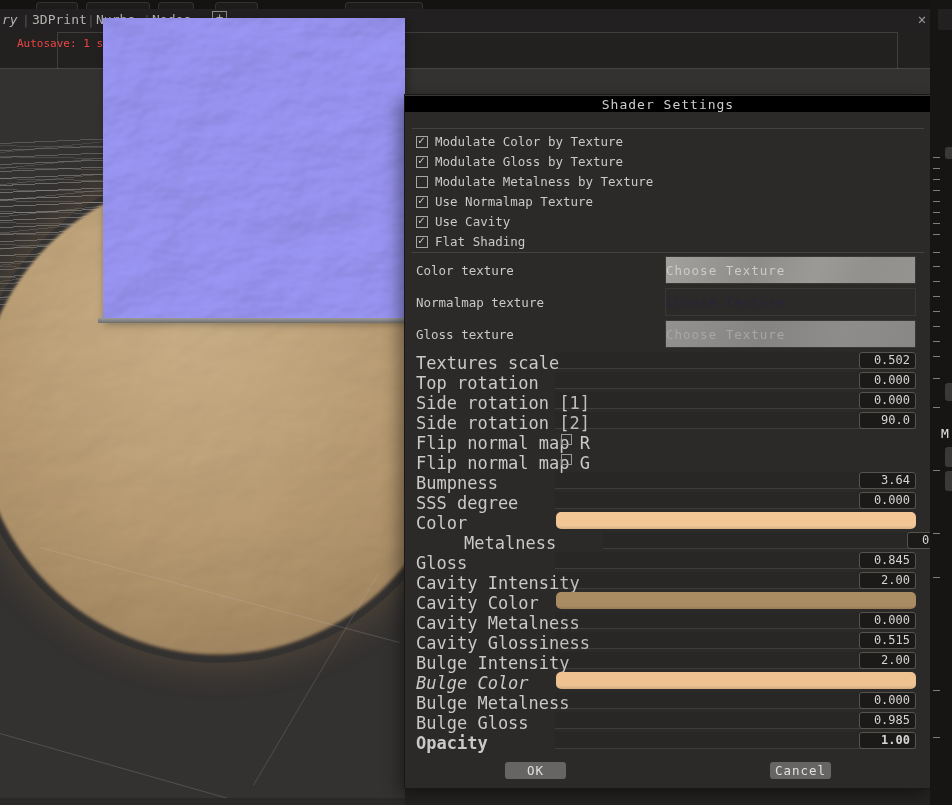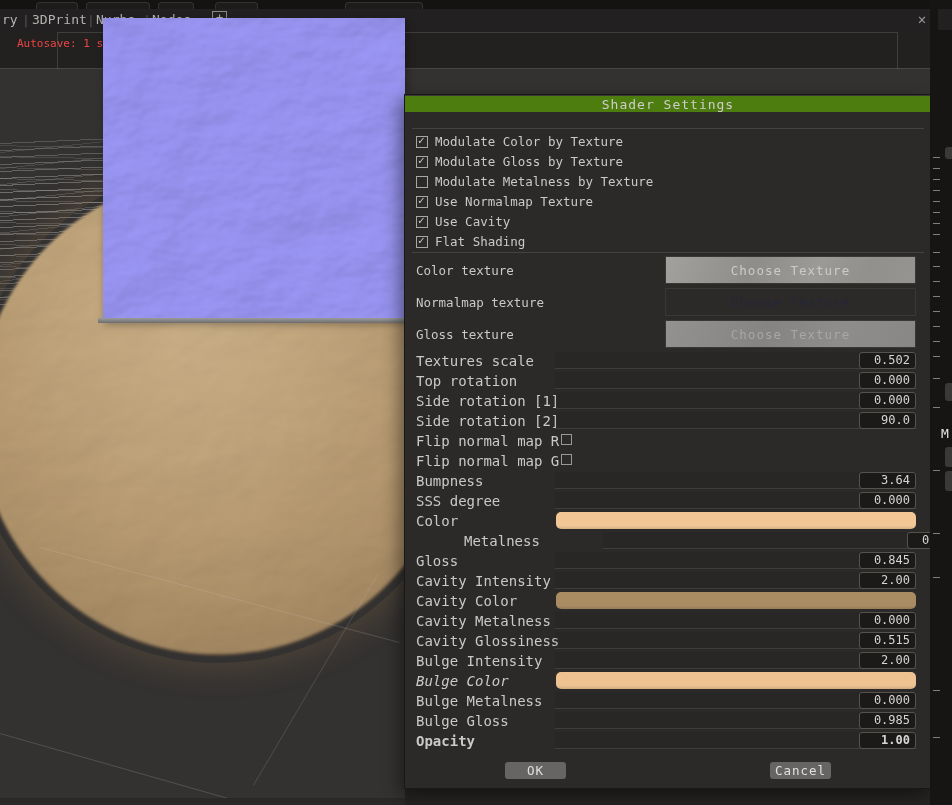--- a/index.html
+++ b/index.html
@@ -56,43 +56,43 @@
   
   #texpanel { left:103px; top:18px; width:302px; height:303px; background:#8e8af0; overflow:hidden;
     box-shadow:2px 3px 8px rgba(0,0,0,0.35); }
   #texpanel svg { position:absolute; left:0; top:0; opacity:0.55; }
   #texshadow { left:98px; top:318px; width:307px; height:5px;
     background:linear-gradient(#9c9c9c, #6d6d6d); }
 
   
   #dialog { left:405px; top:95px; width:526px; height:693px; background:#2b2a28;
     box-shadow:0 0 0 1px #191817, -5px 6px 16px rgba(0,0,0,0.45); }
-  #dlg-titlebar { position:absolute; left:0; top:0; width:526px; height:17px; background:#4d7c0f;
+  #dlg-titlebar { position:absolute; left:0; top:0; width:526px; height:17px; background:#000000;
     border-top:1px solid #3a3836; }
   #dlg-title { position:absolute; width:526px; top:1px; text-align:center; color:#cfcdcb;
     font-size:13px; letter-spacing:1px; }
   .dlg-sep { position:absolute; left:7px; width:512px; height:1px; background:#454340; }
   .chk-row { position:absolute; left:11px; height:20px; }
   .chk-box { position:absolute; left:0; top:3px; width:12px; height:12px;
     border:1px solid #a9a7a5; background:transparent; }
   .chk-mark { position:absolute; left:1px; top:-3px; font-size:11px; color:#d2d0ce; }
   .chk-label { position:absolute; left:19px; top:1px; color:#cbc9c7; font-size:12.5px; white-space:nowrap; }
 
   .texrow-label { position:absolute; left:11px; color:#cbc9c7; font-size:12.5px; white-space:nowrap; }
   .texbtn { position:absolute; left:260px; width:251px; height:28px; border:1px solid #3a3836;
-    text-align:center; font-size:12.5px; line-height:27px; letter-spacing:1px; cursor:pointer; }
+    text-align:left; font-size:12.5px; line-height:27px; letter-spacing:1px; cursor:pointer; }
   .texbtn.gray { background:linear-gradient(115deg,#a3a19e, #8f8d8a 35%, #9c9a97 60%, #92908d 80%, #969491);
     color:#cdcbc8; }
   .texbtn.purple { background:linear-gradient(115deg,#9a96ee, #8а86e0 40%, #928ee6 70%, #8c88e2);
     color:#26263a; }
   .texbtn.darkgray { background:linear-gradient(115deg,#949290, #868482 40%, #8f8d8b 70%, #898785);
     color:#a9a7a4; }
 
   .param-row { position:absolute; left:0; width:526px; height:20px; }
-  .param-label { position:absolute; left:11px; top:2px; color:#cbc9c7; font-size:14px; white-space:nowrap; }
+  .param-label { position:absolute; left:11px; top:2px; color:#cbc9c7; font-size:17px; white-space:nowrap; }
   .param-track { position:absolute; left:150px; top:1px; width:361px; height:17px;
     background:rgba(0,0,0,0.05); border-bottom:1px solid rgba(170,168,164,0.18); }
   .param-value { position:absolute; left:454px; top:1px; width:57px; height:17px;
     background:#1b1a19; border:1px solid #56534f; border-radius:3px; color:#d8d6d4;
     font-size:12px; line-height:15px; text-align:right; padding-right:5px; }
   .param-swatch { position:absolute; left:151px; top:1px; width:360px; height:17px; border-radius:5px; }
   .param-chk { position:absolute; left:156px; top:3px; width:11px; height:11px;
     border:1px solid #9a9896; }
 
   .dlg-btn { position:absolute; height:17px; background:#676563; border-radius:3px;
@@ -117,21 +117,21 @@
       <div class="tab-frag" style="left: 36px; width: 42px;"></div>
       <div class="tab-frag" style="left: 86px; width: 64px;"></div>
       <div class="tab-frag" style="left: 158px; width: 36px;"></div>
       <div class="tab-frag" style="left: 215px; width: 43px;"></div>
       <div class="tab-frag" style="left: 345px; width: 78px;"></div>
     </div>
 
   <div id="menubar" class="abs">
     <span id="addtab">+</span>
     <span id="close-x">✕</span>
-  <span class="menu-item" style="left: 2px;">ry</span>
+  <span class="menu-item" style="left: 2px; font-style: italic;">ry</span>
       <span class="menu-item" style="left: 32px;">3DPrint</span>
       <span class="menu-item" style="left: 96px;">Nurbs</span>
       <span class="menu-item" style="left: 152px;">Nodes</span>
       <span class="menu-sep" style="left: 22px;">|</span>
       <span class="menu-sep" style="left: 87px;">|</span>
       <span class="menu-sep" style="left: 143px;">|</span>
     </div>
 
   <div id="toolstrip" class="abs">
     <span id="autosave">Autosave: 1 s</span>

